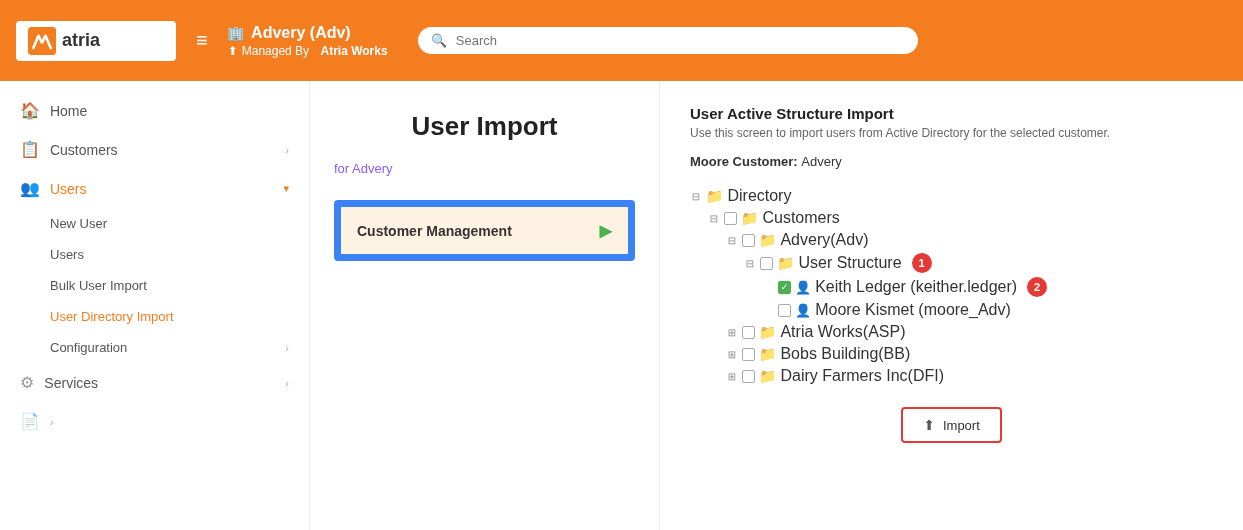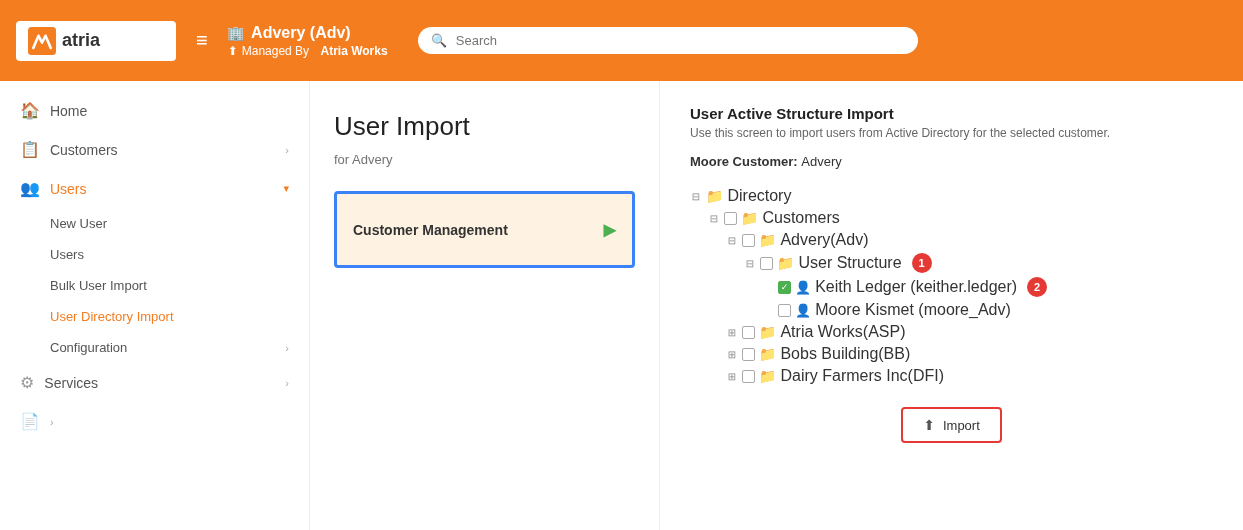--- a/index.html
+++ b/index.html
@@ -129,35 +129,36 @@
 
     
     .left-panel {
       width: 350px;
       padding: 30px 24px;
       border-right: 1px solid #eee;
       flex-shrink: 0;
     }
     .page-title {
       font-size: 26px;
-      font-weight: 400;
+      font-weight: 700;
       color: #222;
       line-height: 1.2;
+      text-align: center;
     }
     .page-subtitle {
       font-size: 13px;
-      color: #737373;
-      margin-top: 10px;
+      color: #8b5cf6;
+      margin-top: 19px;
       margin-bottom: 24px;
     }
     .customer-mgmt-btn {
       background: #fef3e2;
-      border: 3px solid #3b82f6;
+      border: 7px solid #3b82f6;
       border-radius: 4px;
-      padding: 26px 16px;
+      padding: 14px 16px;
       display: flex;
       align-items: center;
       justify-content: space-between;
       cursor: pointer;
       font-weight: 700;
       font-size: 14px;
       color: #333;
     }
     .play-icon {
       color: #4caf50;

